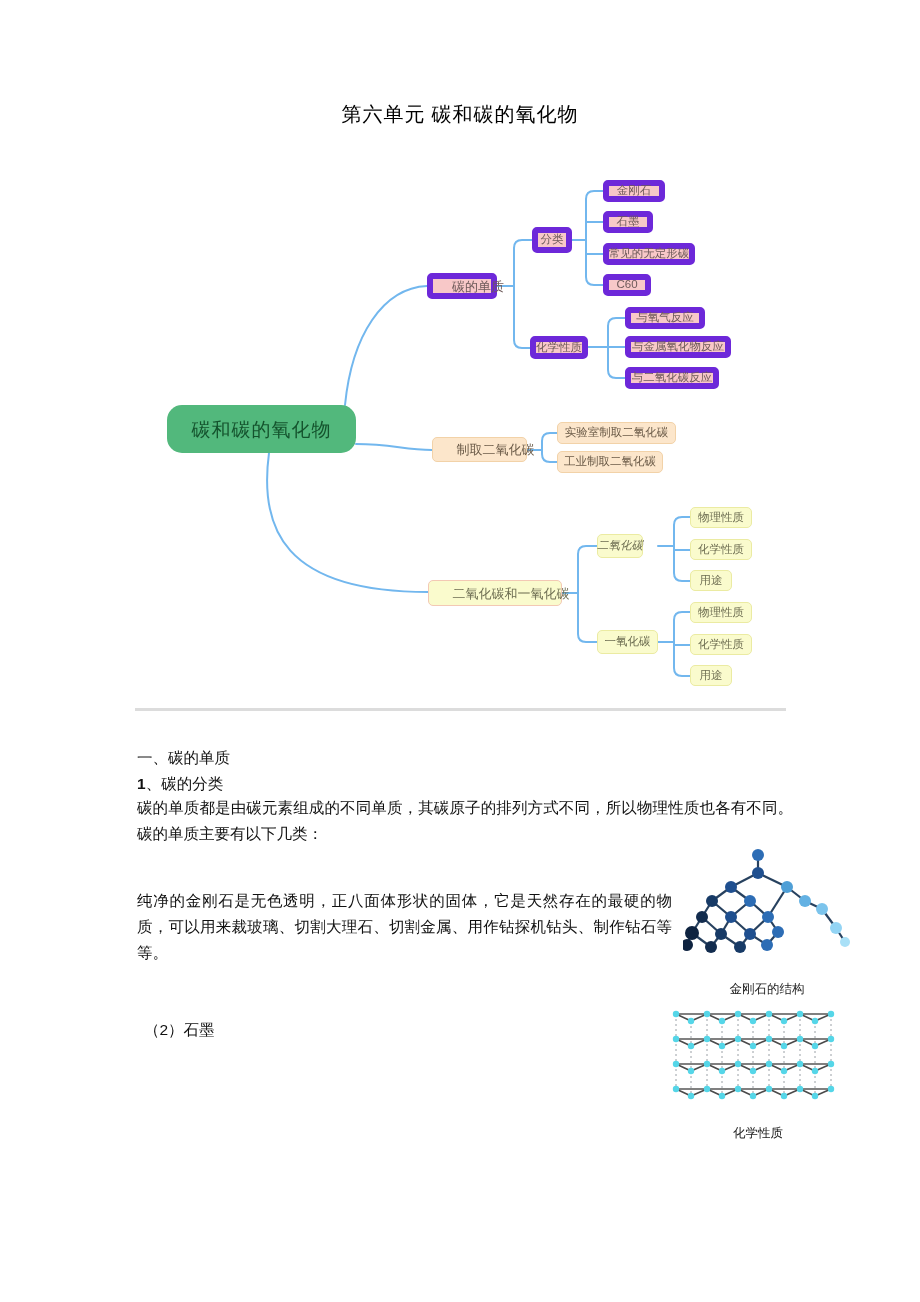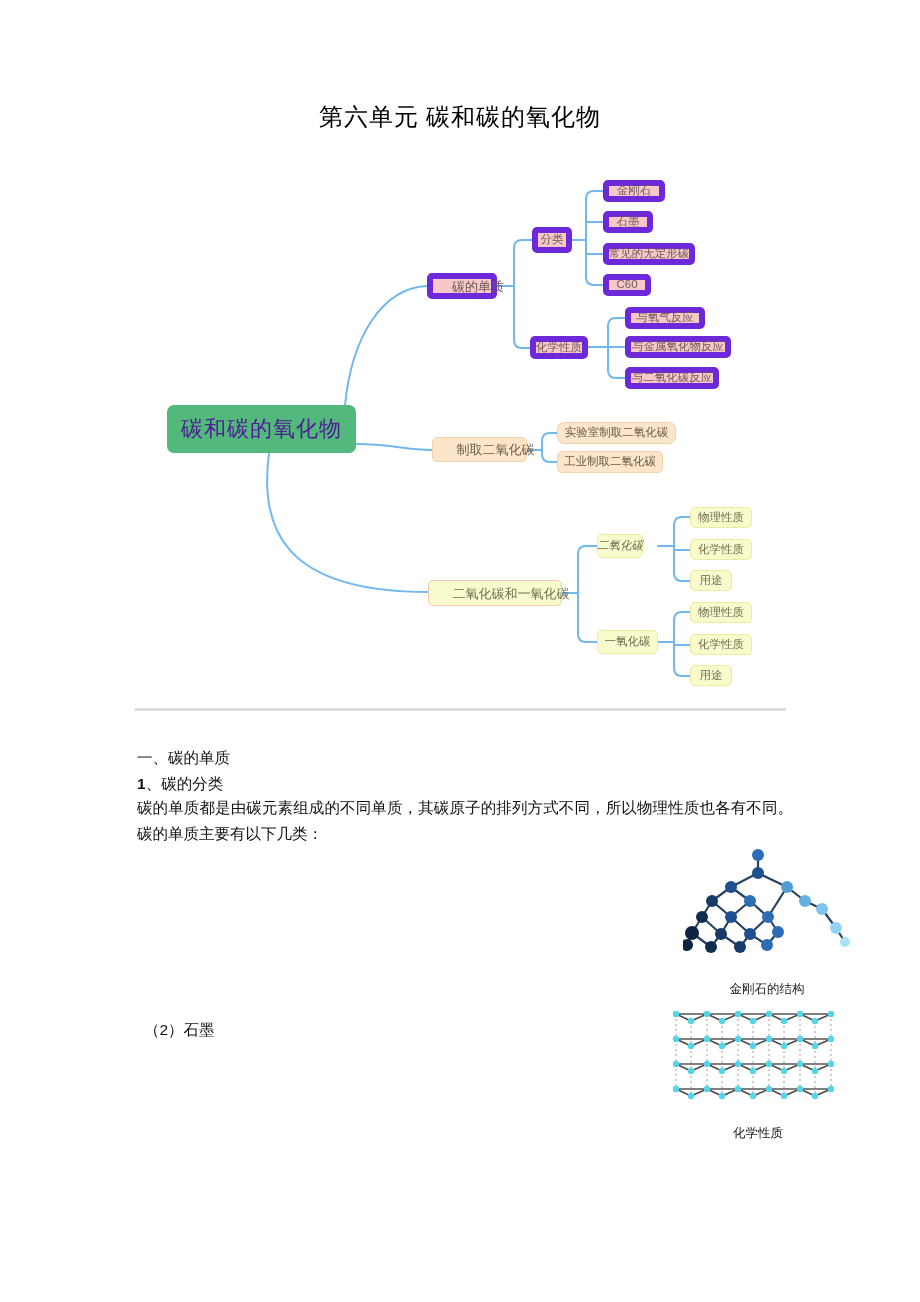--- a/index.html
+++ b/index.html
@@ -1,24 +1,24 @@
 <!DOCTYPE html>
 <html><head>
 <meta charset="utf-8">
 <style>
   html,body{margin:0;padding:0;background:#ffffff;}
   .page{position:relative;width:920px;height:1302px;background:#fff;overflow:hidden;
         font-family:"Liberation Sans","DejaVu Sans",sans-serif;color:#1a1a1a;}
   .doc-title{position:absolute;left:0;top:101px;width:920px;text-align:center;
-        font-family:"Liberation Serif","DejaVu Serif",serif;font-size:24px;color:#000;letter-spacing:1px;}
+        font-family:"Liberation Serif","DejaVu Serif",serif;font-size:20px;color:#000;letter-spacing:1px;}
   
   .mm-edges{position:absolute;left:0;top:0;}
   .mm-node{position:absolute;box-sizing:border-box;display:flex;align-items:center;justify-content:center;
         border-radius:5px;white-space:nowrap;line-height:1;}
-  .mm-root{background:#52b87c;color:#4c1d95;font-size:22px;border-radius:7px;letter-spacing:1px;}
+  .mm-root{background:#52b87c;color:#14532d;font-size:19px;border-radius:15px;letter-spacing:1px;}
   .mm-pink{background:#f8c8c8;border:6px solid #6d28d9;color:#6e5a5a;}
   .mm-peach{background:#fce6cb;border:1px solid #f2d2a8;color:#6b5b48;}
   .mm-yellow{background:#fafbcd;border:1px solid #ebebA2;color:#6e6e52;}
   .mm-yellow-main{background:#fafbcd;border:1px solid #f3c9b4;color:#6e6e52;}
   .fs13{font-size:13px;padding-left:32px;}
   .fs12{font-size:11.5px;}
   
   .divider{position:absolute;left:135px;top:708px;width:651px;height:3px;background:#dcdcdc;}
   .t{position:absolute;font-size:15.5px;line-height:26px;color:#111;}
   .para{text-align:justify;}
@@ -54,38 +54,39 @@
   <div class="mm-node mm-pink fs12" style="left:603px;top:180px;width:62px;height:22px;">金刚石</div>
   <div class="mm-node mm-pink fs12" style="left:603px;top:211px;width:50px;height:22px;">石墨</div>
   <div class="mm-node mm-pink fs12" style="left:603px;top:243px;width:92px;height:22px;">常见的无定形碳</div>
   <div class="mm-node mm-pink fs12" style="left:603px;top:274px;width:48px;height:22px;">C60</div>
   <div class="mm-node mm-pink fs12" style="left:530px;top:336px;width:58px;height:23px;">化学性质</div>
   <div class="mm-node mm-pink fs12" style="left:625px;top:307px;width:80px;height:22px;">与氧气反应</div>
   <div class="mm-node mm-pink fs12" style="left:625px;top:336px;width:106px;height:22px;">与金属氧化物反应</div>
   <div class="mm-node mm-pink fs12" style="left:625px;top:367px;width:94px;height:22px;">与二氧化碳反应</div>
 
   <div class="mm-node mm-peach fs13" style="left:432px;top:437px;width:95px;height:25px;">制取二氧化碳</div>
-  <div class="mm-node mm-peach fs12" style="left:557px;top:422px;width:119px;height:22px;border-radius:7px;">实验室制取二氧化碳</div>
+  <div class="mm-node mm-peach fs12" style="left:557px;top:422px;width:119px;height:22px;">实验室制取二氧化碳</div>
   <div class="mm-node mm-peach fs12" style="left:557px;top:451px;width:106px;height:22px;">工业制取二氧化碳</div>
 
   <div class="mm-node mm-yellow-main fs13" style="left:428px;top:580px;width:134px;height:26px;">二氧化碳和一氧化碳</div>
   <div class="mm-node mm-yellow fs12" style="left:597px;top:534px;width:46px;height:24px;font-style:italic;">二氧化碳</div>
   <div class="mm-node mm-yellow fs12" style="left:690px;top:507px;width:62px;height:21px;">物理性质</div>
   <div class="mm-node mm-yellow fs12" style="left:690px;top:539px;width:62px;height:21px;">化学性质</div>
   <div class="mm-node mm-yellow fs12" style="left:690px;top:570px;width:42px;height:21px;">用途</div>
   <div class="mm-node mm-yellow fs12" style="left:597px;top:630px;width:61px;height:24px;">一氧化碳</div>
   <div class="mm-node mm-yellow fs12" style="left:690px;top:602px;width:62px;height:21px;">物理性质</div>
   <div class="mm-node mm-yellow fs12" style="left:690px;top:634px;width:62px;height:21px;">化学性质</div>
   <div class="mm-node mm-yellow fs12" style="left:690px;top:665px;width:42px;height:21px;">用途</div>
 
   <div class="divider"></div>
 
   <div class="t" style="left:137px;top:745px;">一、碳的单质</div>
   <div class="t" style="left:137px;top:771px;"><b>1</b><span>、碳的分类</span></div>
   <div class="t para" style="left:137px;top:795px;width:656px;">碳的单质都是由碳元素组成的不同单质，其碳原子的排列方式不同，所以物理性质也各有不同。碳的单质主要有以下几类：</div>
+  <div class="t para" style="left:137px;top:888px;width:535px;">纯净的金刚石是无色透明，正八面体形状的固体，它是天然存在的最硬的物质，可以用来裁玻璃、切割大理石、切割金属、用作钻探机钻头、制作钻石等等。</div>
   <div class="t" style="left:144px;top:1017px;">（2）石墨</div>
 
   <div class="figure" style="left:683px;top:846px;width:168px;">
     <svg width="168" height="112" viewBox="0 0 168 112">
       <g stroke="#27415f" stroke-width="2.2">
         <line x1="75" y1="9" x2="75" y2="27"></line>
         <line x1="75" y1="27" x2="48" y2="41"></line>
           <line x1="75" y1="27" x2="104" y2="41"></line>
         <line x1="48" y1="41" x2="29" y2="55"></line>
           <line x1="48" y1="41" x2="67" y2="55"></line>

